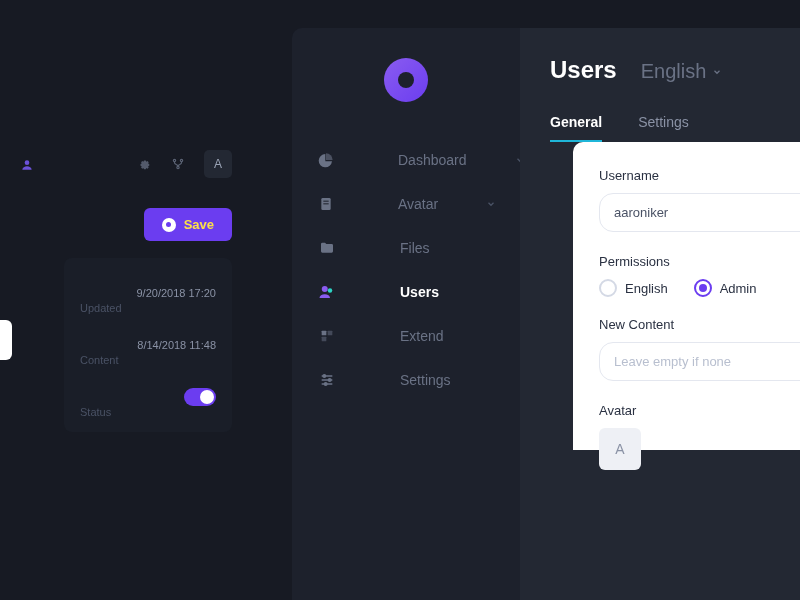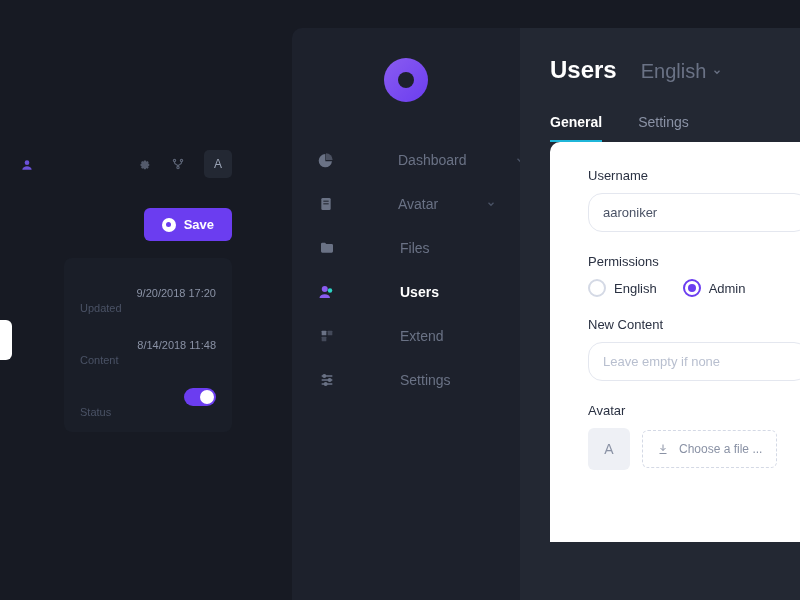--- a/index.html
+++ b/index.html
@@ -4,21 +4,21 @@
 <style>
 * { margin: 0; padding: 0; box-sizing: border-box; font-family: -apple-system, BlinkMacSystemFont, 'Segoe UI', sans-serif; }
 body { width: 800px; height: 600px; background: #171a23; overflow: hidden; position: relative; }
 
 
 .peek-panel { position: absolute; left: 0; top: 150px; width: 250px; }
 .peek-toolbar { display: flex; justify-content: flex-end; align-items: center; gap: 18px; padding-right: 18px; }
 .peek-toolbar .tb-icon { width: 16px; height: 16px; display: flex; align-items: center; justify-content: center; color: #5a6273; }
 .peek-avatar-badge { width: 28px; height: 28px; background: #232833; border-radius: 5px; display: flex; align-items: center; justify-content: center; color: #9aa3b5; font-size: 12px; font-weight: 500; }
 .peek-user-icon { position: absolute; left: 20px; top: 8px; color: #6b52d9; }
-.save-btn { position: absolute; right: 18px; top: 58px; background: #6b3df0; color: #ffffff; border: none; padding: 9px 18px; border-radius: 6px; font-size: 13px; font-weight: 600; display: flex; align-items: center; gap: 8px; cursor: pointer; }
+.save-btn { position: absolute; right: 18px; top: 58px; background: #6b3df0; color: #fde047; border: none; padding: 9px 18px; border-radius: 6px; font-size: 13px; font-weight: 600; display: flex; align-items: center; gap: 8px; cursor: pointer; }
 .save-btn .dot { width: 14px; height: 14px; border-radius: 50%; background: #fff; display: flex; align-items: center; justify-content: center; }
 .save-btn .dot::after { content: ''; width: 5px; height: 5px; border-radius: 50%; background: #6b3df0; }
 .meta-card { position: absolute; right: 18px; top: 108px; width: 168px; background: #1a1e28; border-radius: 8px; padding: 14px 16px; }
 .meta-row { display: flex; justify-content: space-between; align-items: center; font-size: 11px; margin-bottom: 10px; }
 .meta-row:last-child { margin-bottom: 0; }
 .meta-label { color: #4a5265; margin-top: 30px; }
 .meta-value { color: #8a92a5; }
 .toggle { width: 32px; height: 18px; background: #6b3df0; border-radius: 10px; position: relative; cursor: pointer; }
 .toggle::after { content: ''; position: absolute; right: 2px; top: 2px; width: 14px; height: 14px; background: #fff; border-radius: 50%; }
 .peek-card-left { position: absolute; left: -10px; top: 170px; width: 22px; height: 40px; background: #fff; border-radius: 6px; }
@@ -34,21 +34,21 @@
 
 
 .content { position: absolute; left: 520px; top: 28px; width: 280px; height: 572px; background: #232833; border-radius: 0; padding: 28px 0 0 30px; }
 .content-header { display: flex; align-items: baseline; gap: 24px; }
 .page-title { color: #fff; font-size: 24px; font-weight: 700; }
 .lang-select { color: #6a7285; font-size: 20px; display: flex; align-items: center; gap: 6px; cursor: pointer; }
 .tabs { display: flex; gap: 36px; margin-top: 30px; }
 .tab { color: #8a92a5; font-size: 14px; padding-bottom: 12px; cursor: pointer; position: relative; text-align: right; }
 .tab.active { color: #fff; font-weight: 600; }
 .tab.active::after { content: ''; position: absolute; left: 0; right: 0; bottom: 0; height: 2px; background: #1fb6d9; }
-.form-panel { background: #fff; border-radius: 10px 0 0 0; margin-top: 0; padding: 26px 0 0 38px; height: 400px; }
+.form-panel { background: #fff; border-radius: 10px 0 0 0; margin-top: 0; padding: 26px 0 0 26px; height: 308px; margin-left: 23px; }
 .field-label { color: #2a3142; font-size: 13px; font-weight: 500; margin-bottom: 10px; }
 .text-input { width: 220px; border: 1px solid #e4e7ef; border-radius: 14px; padding: 11px 14px; font-size: 13px; color: #4a5265; }
 .text-input::placeholder { color: #b8bfcf; }
 .perm-row { display: flex; gap: 26px; margin-top: 10px; margin-bottom: 20px; }
 .radio-opt { display: flex; align-items: center; gap: 8px; font-size: 13px; color: #2a3142; cursor: pointer; }
 .radio { width: 18px; height: 18px; border: 2px solid #d4d9e5; border-radius: 50%; }
 .radio.selected { border-color: #6b3df0; display: flex; align-items: center; justify-content: center; }
 .radio.selected::after { content: ''; width: 8px; height: 8px; background: #6b3df0; border-radius: 50%; }
 .section-gap { margin-top: 22px; }
 .avatar-row { display: flex; gap: 12px; align-items: center; margin-top: 10px; }
@@ -205,21 +205,15 @@
         <span>Admin</span>
       </div>
     </div>
 
     <div class="field-label">New Content</div>
     <input class="text-input" placeholder="Leave empty if none" style="">
 
     <div class="field-label section-gap">Avatar</div>
     <div class="avatar-row">
       <div class="avatar-box">A</div>
-      <div class="file-btn">
-        <svg width="12" height="12" viewBox="0 0 24 24" fill="none" stroke="currentColor" stroke-width="2">
-            <path d="M12 3v12M7 10l5 5 5-5M5 21h14"></path>
-          </svg>
-        <span>Choose a file ...</span>
-      </div>
     </div>
   </div>
 </div>
 
 </body></html>

